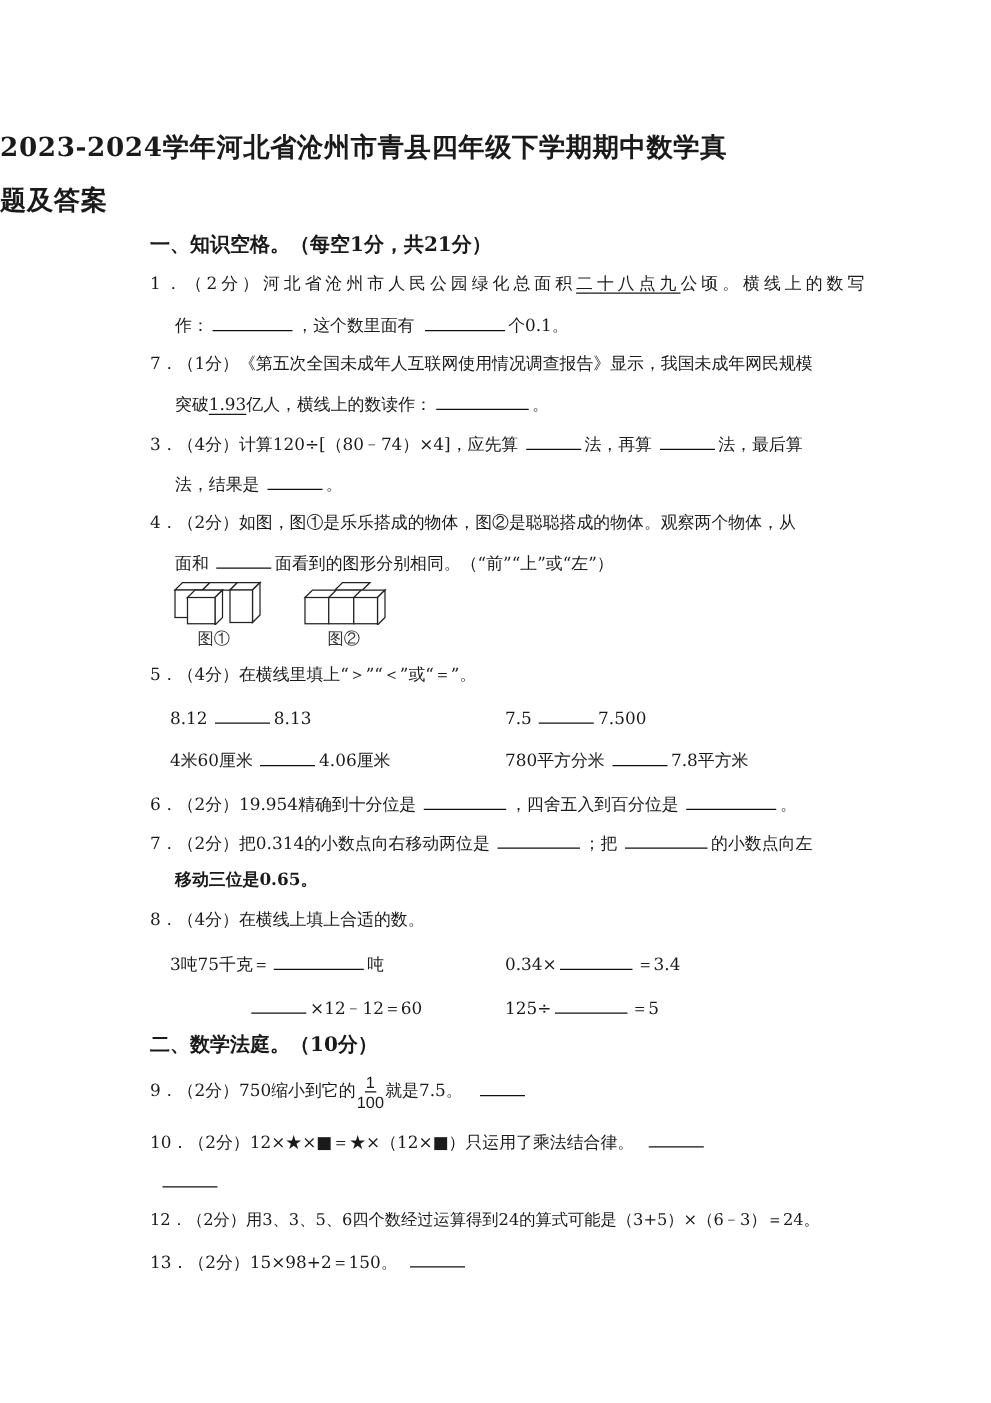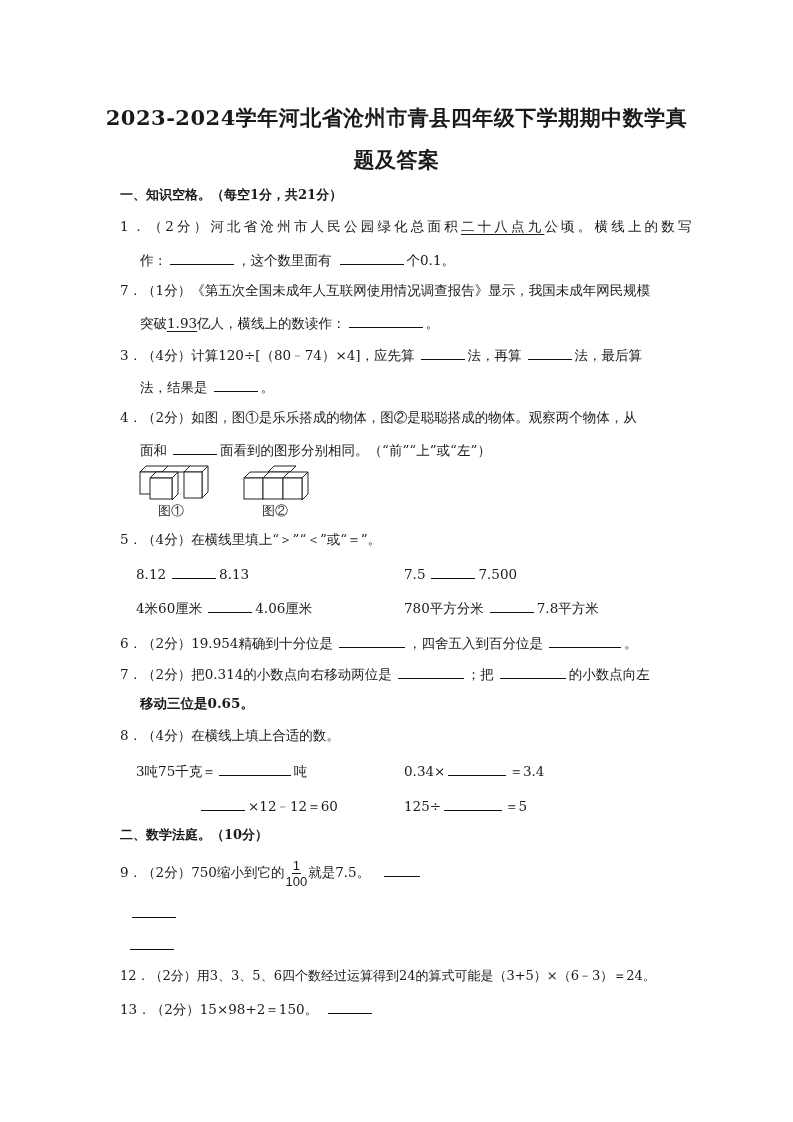--- a/index.html
+++ b/index.html
@@ -1,22 +1,22 @@
 <!DOCTYPE html>
 <html><head>
 <meta charset="utf-8">
 <style>
   html, body { margin: 0; padding: 0; background: #ffffff; }
   body { width: 793px; height: 1122px; position: relative; overflow: hidden;
          font-family: "DejaVu Serif", "Liberation Serif", serif; color: #1a1a1a; }
-  .title { position: absolute; left: 0; width: 793px; text-align: center;
+  .title { position: absolute; left: 0; width: 793px; 
            font-weight: bold; font-size: 21px; letter-spacing: 0.5px; }
   .t1 { top: 104px; }
   .t2 { top: 146px; }
-  .section { position: absolute; left: 120px; font-weight: bold; font-size: 13px; }
+  .section { position: absolute; left: 120px; font-weight: bold; font-size: 16px; }
   .line { position: absolute; font-size: 13.5px; white-space: nowrap; }
   .blank { display: inline-block; border-bottom: 1px solid #111; height: 14px; vertical-align: baseline; margin: 0 3px; }
   .ul { text-decoration: underline; text-underline-offset: 3px; }
   .frac { display: inline-flex; flex-direction: column; align-items: center; vertical-align: middle; font-size: 13px; line-height: 15px; margin: 0 1px; font-family: "Liberation Sans", sans-serif;}
   .frac .num { border-bottom: 1px solid #111; padding: 0 1px; }
   .fig { position: absolute; }
   .figcap { position: absolute; font-size: 13px; font-family: "Liberation Sans", sans-serif; color: #333; }
 </style>
 </head>
 <body>
@@ -121,21 +121,21 @@
 <div class="section" style="top:826px;">二、数学法庭。（10分）</div>
 
 <div class="line" style="left:120px; top:858px;">
   <span>9．（2分）750缩小到它的</span><span class="frac">
       <span class="num">1</span>
       <span>100</span>
     </span><span>就是7.5。</span><span class="blank" style="width:36px; margin-left:14px;"></span>
 </div>
 
 <div class="line" style="left:120px; top:903px;">
-  <span class="blank" style="width:44px; margin-left:12px;"></span>
+  <span>10．（2分）12×★×■＝★×（12×■）只运用了乘法结合律。</span><span class="blank" style="width:44px; margin-left:12px;"></span>
 </div>
 
 <div class="line" style="left:120px; top:935px;">
   <span class="blank" style="width:44px; margin-left:10px;"></span>
 </div>
 
 <div class="line" style="left:120px; top:967px; font-size:13px;">
   <span>12．（2分）用3、3、5、6四个数经过运算得到24的算式可能是（3+5）×（6﹣3）＝24。</span>
 </div>
 

